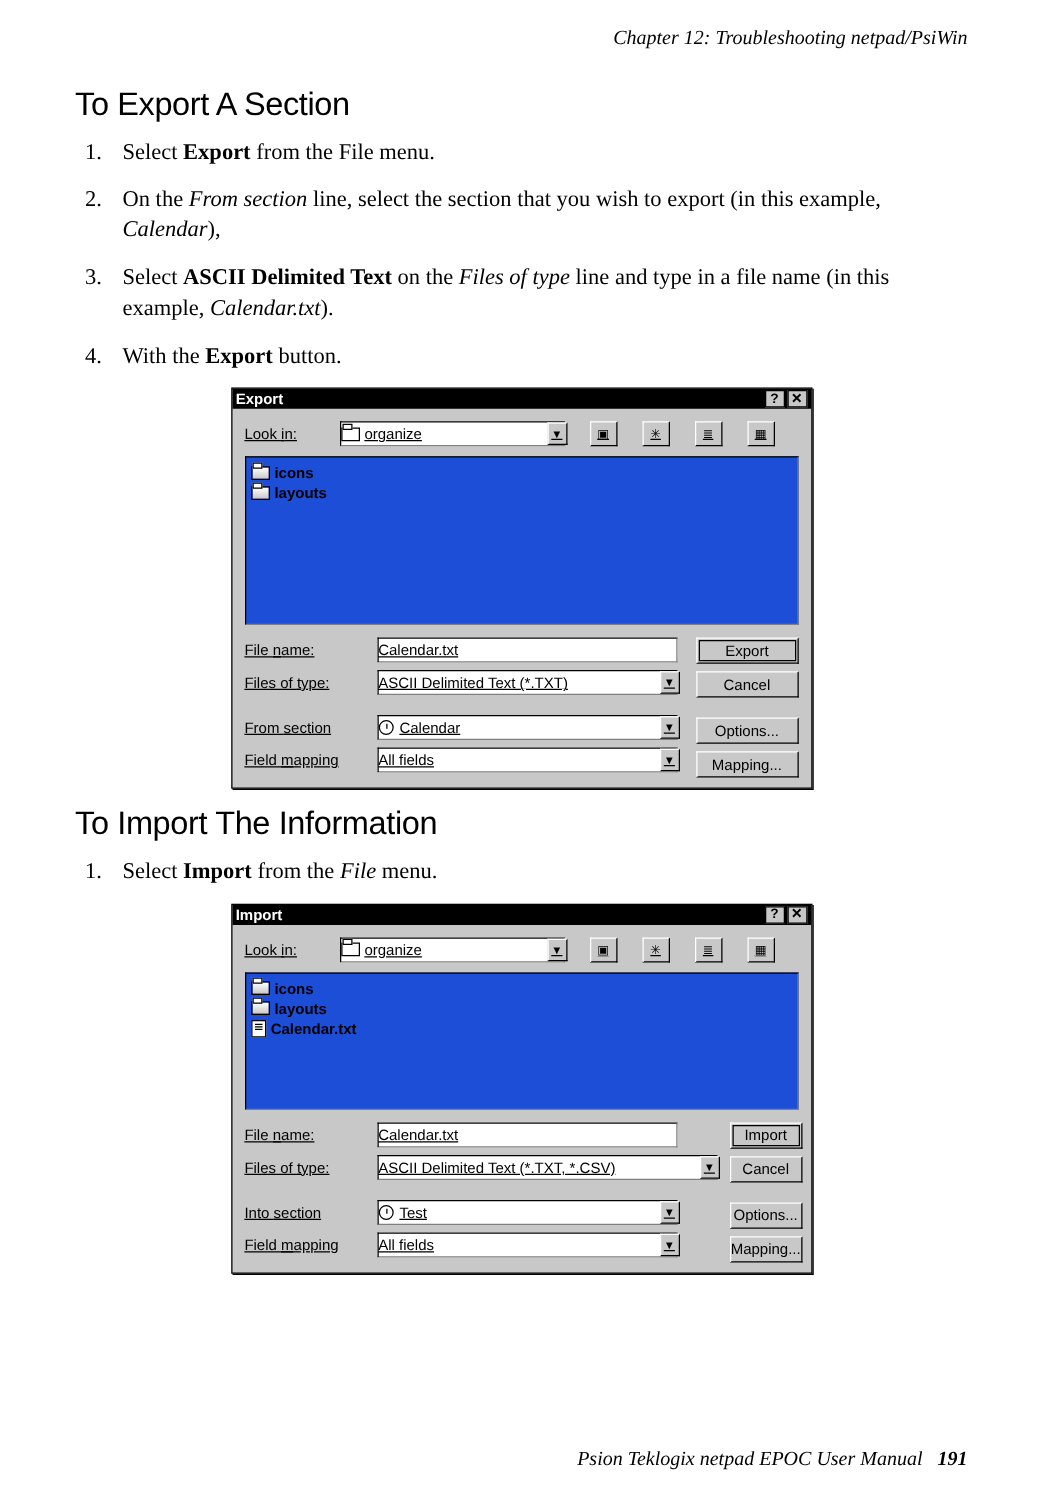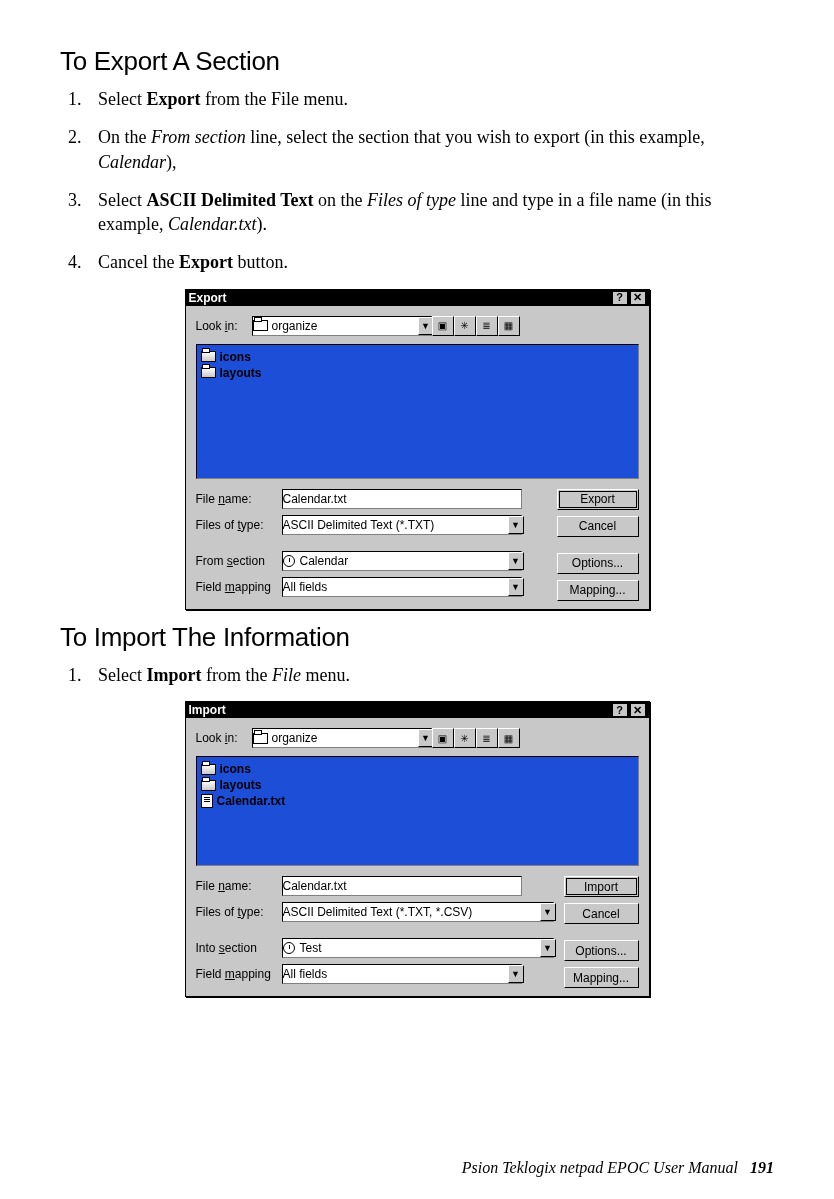--- a/index.html
+++ b/index.html
@@ -84,22 +84,23 @@
     font-family: Arial;
     color: #000;
     line-height: 1;
   }
   .dialog-body {
     padding: 10px 10px 8px 10px;
   }
   .row {
     display: flex;
     align-items: center;
-    gap: 0;
+    gap: 20px;
     margin-bottom: 8px;
+    text-decoration: underline;
   }
   .row .lbl { width: 86px; font-size: 12px; }
   .row.short .lbl { width: 56px; }
   .lbl .u { text-decoration: underline; }
   .combo, .textfield {
     background: #fff;
     border-top: 1px solid #000;
     border-left: 1px solid #000;
     border-right: 1px solid #808080;
     border-bottom: 1px solid #808080;
@@ -209,36 +210,37 @@
   .clock-glyph{width:12px;height:12px;border:1px solid #000;border-radius:50%;background:#fff;position:relative;display:inline-block;}
   .clock-glyph::after{content:"";position:absolute;left:5px;top:2px;width:1px;height:4px;background:#000;}
   .folderopen-glyph{width:15px;height:11px;border:1px solid #000;background:#fff;position:relative;display:inline-block;}
   .folderopen-glyph::before{content:"";position:absolute;top:-4px;left:0;width:6px;height:3px;border:1px solid #000;background:#fff;}
 </style>
 </head>
 <body>
 
 <div class="page">
   <div class="header">
+    <div>Chapter 12:  Troubleshooting netpad/PsiWin</div>
   </div>
 
   <h2 class="section">To Export A Section</h2>
 
   <ol class="steps">
     <li>
       <span>Select </span><span class="bold">Export</span><span> from the File menu.</span>
     </li>
     <li>
       <span>On the </span><span class="italic">From section</span><span> line, select the section that you wish to export (in this example, </span><span class="italic">Calendar</span><span>),</span>
     </li>
     <li>
       <span>Select </span><span class="bold">ASCII Delimited Text</span><span> on the </span><span class="italic">Files of type</span><span> line and type in a file name (in this example, </span><span class="italic">Calendar.txt</span><span>).</span>
     </li>
     <li>
-      <span>Cancel the </span><span class="bold">Export</span><span> button.</span>
+      <span>With the </span><span class="bold">Export</span><span> button.</span>
     </li>
   </ol>
 
   <div class="dialog-wrap">
     <div class="dialog">
       <div class="titlebar">
         <span>Export</span>
         <div class="tbuttons">
           <div class="tbtn">?</div>
           <div class="tbtn">✕</div>
@@ -372,21 +374,21 @@
             <div class="row">
                 <div class="lbl">Files of <span class="u">t</span>ype:</div>
                 <div class="combo" style="width:272px;">
                   <span>ASCII Delimited Text (*.TXT, *.CSV)</span>
                   <div class="drop-btn">▼</div>
                 </div>
               </div>
             <div style="height:4px;"></div>
             <div class="row">
                 <div class="lbl">Into <span class="u">s</span>ection</div>
-                <div class="combo" style="width:272px;justify-content:space-between;">
+                <div class="combo" style="width:240px;justify-content:space-between;">
                   <span style="display:flex;align-items:center;gap:5px;">
                     <span class="clock-glyph"></span>
                     <span>Test</span>
                   </span>
                   <div class="drop-btn">▼</div>
                 </div>
               </div>
             <div class="row">
                 <div class="lbl">Field <span class="u">m</span>apping</div>
                 <div class="combo" style="width:240px;">

